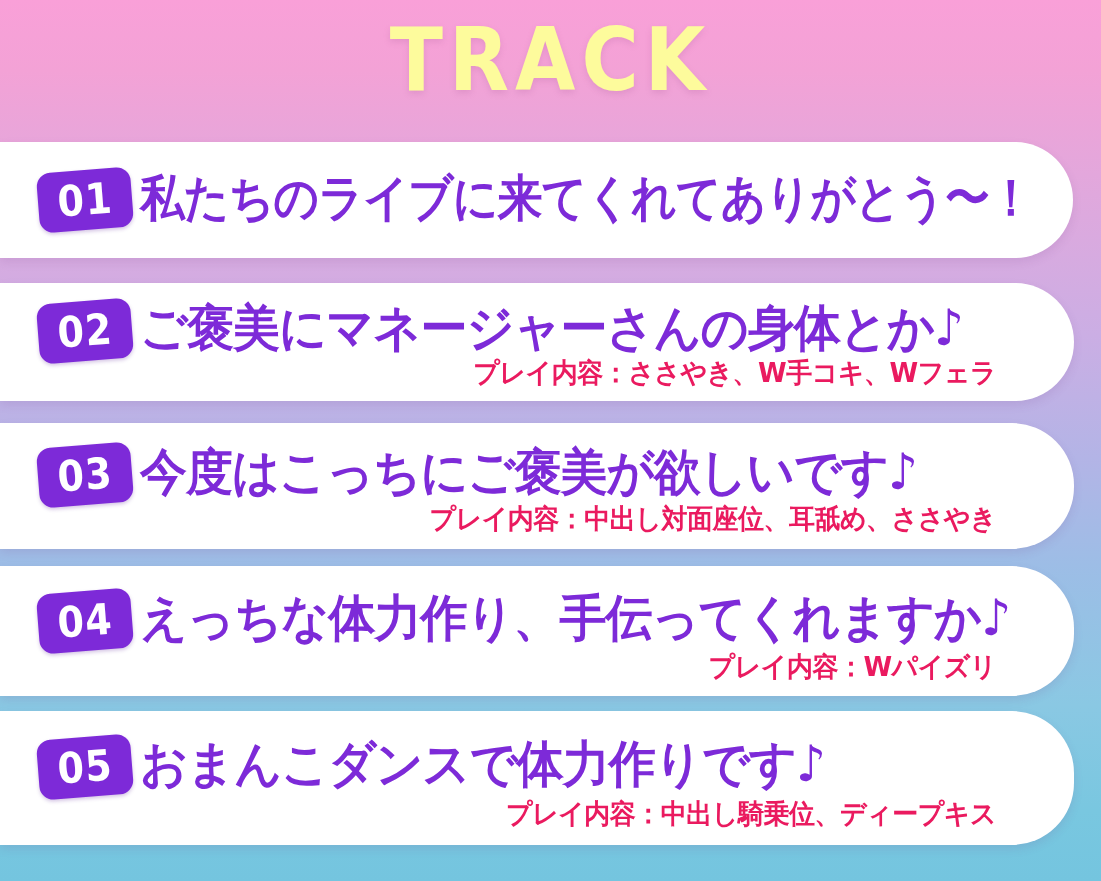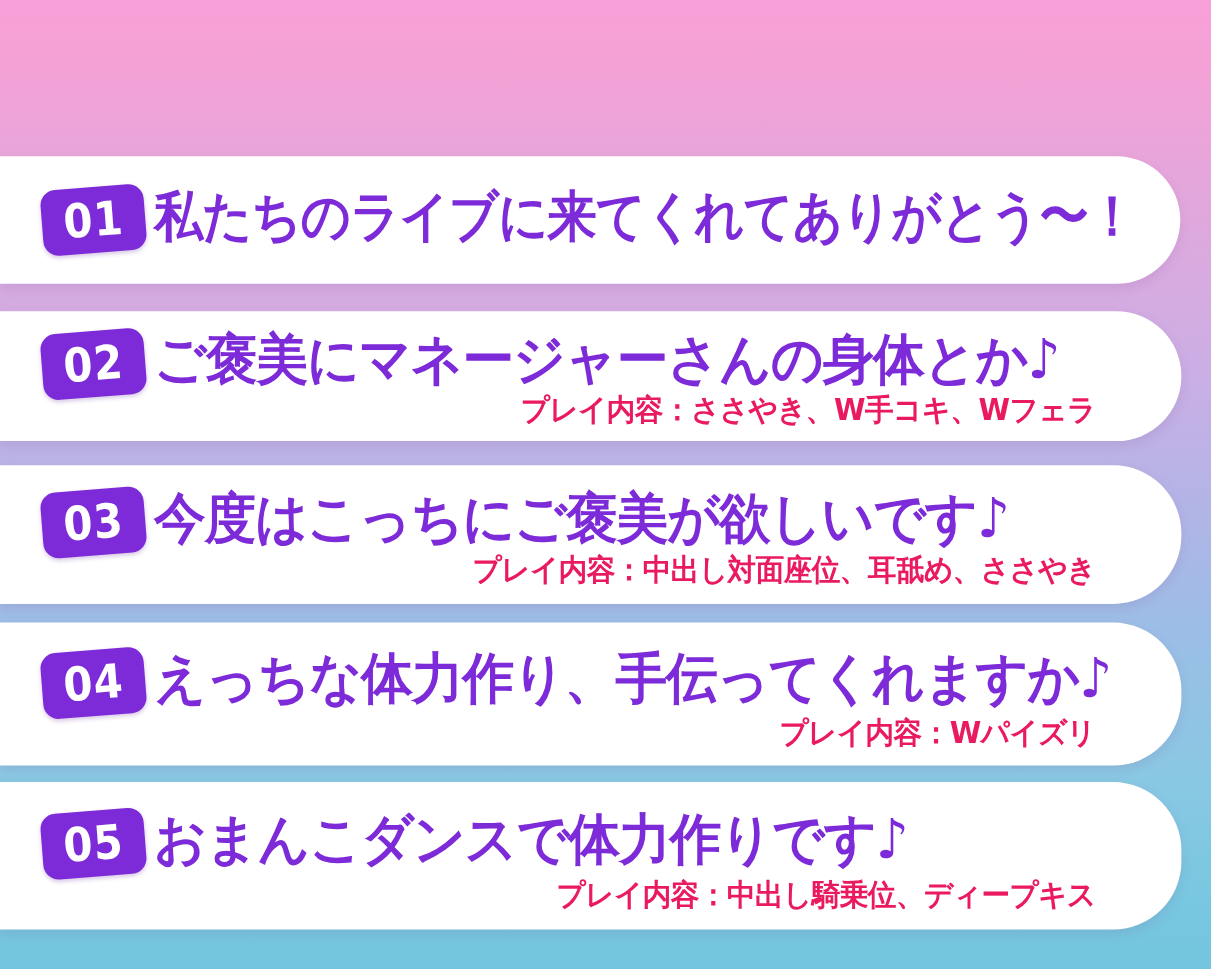--- a/index.html
+++ b/index.html
@@ -148,20 +148,23 @@
   #card-5 { top: 711px; width: 1074px; height: 134px; }
   #card-5 .badge { top: 26px; }
   #card-5 .title-line { top: 29px; }
   #card-5 .sub-line { top: 90px; }
 </style>
 </head>
 <body>
 
 <div id="stage">
 
+  <div id="header">
+    <div id="track-title">TRACK</div>
+  </div>
 
   <div class="card" id="card-1">
     <div class="card-inner">
       <div class="badge">
         <span class="badge-num">01</span>
       </div>
       <div class="title-line" style="transform: scaleY(1.06) scaleX(0.952026); transform-origin: left center;">私たちのライブに来てくれてありがとう〜！</div>
     </div>
   </div>
 

